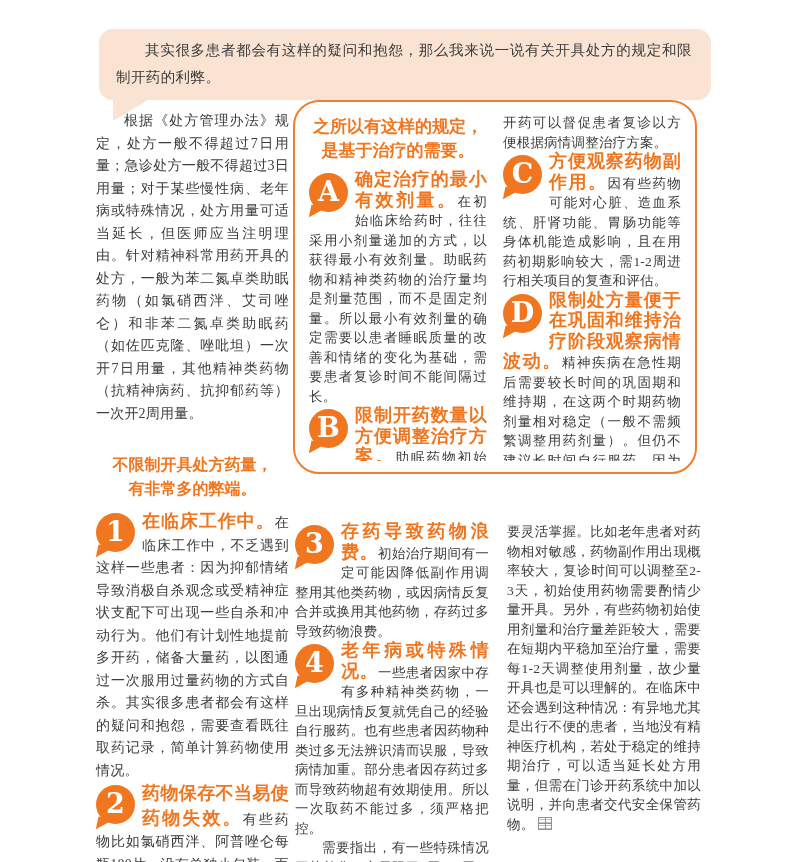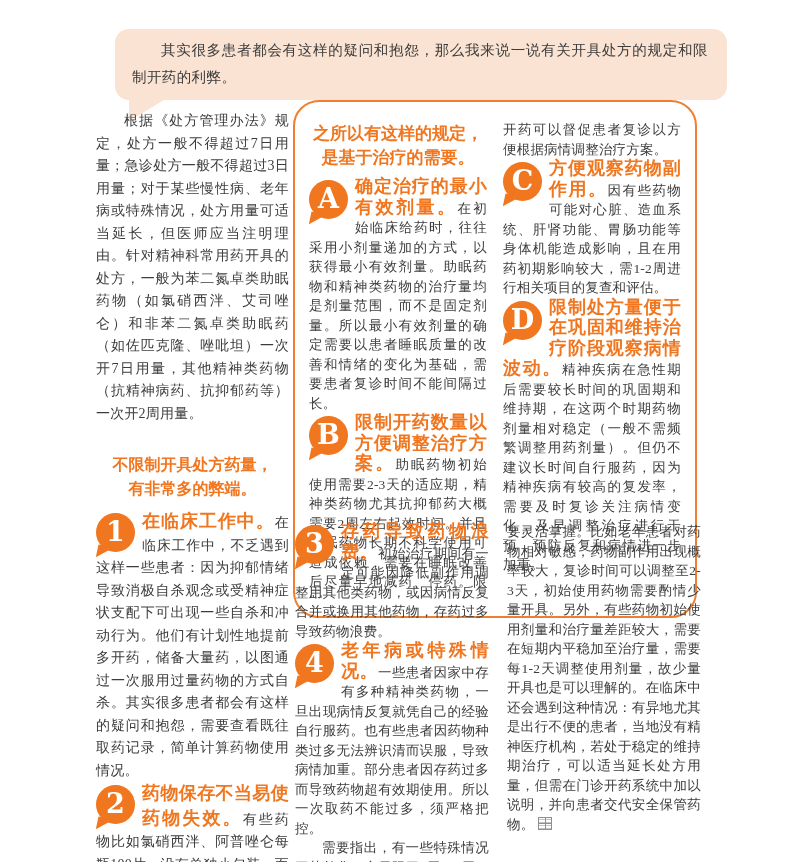--- a/index.html
+++ b/index.html
@@ -2,21 +2,21 @@
 <html style="--accent: #f0761f; --box-border: #ef7f2e; --bubble-bg: #fae3d2; --text: #3c3c3c;"><head>
 <meta charset="utf-8">
 <style>
   html,body{margin:0;padding:0;background:#ffffff;}
   .page{
     position:relative;width:801px;height:862px;background:#ffffff;overflow:hidden;
     font-family:"Liberation Serif","DejaVu Serif",serif;color:var(--text,#3c3c3c);
   }
   
   .bubble{
-    position:absolute;left:115px;top:29px;width:612px;box-sizing:border-box;
+    position:absolute;left:99px;top:29px;width:612px;box-sizing:border-box;
     background:var(--bubble-bg,#fae3d2);border-radius:14px;padding:8px 19px 9px 17px;
   }
   .bubble-text{margin:0;font-size:14.5px;line-height:27px;text-indent:2em;letter-spacing:.4px;text-align:justify;}
   .bubble-tail{
     position:absolute;left:14px;bottom:-21px;width:0;height:0;
     border-top:24px solid var(--bubble-bg,#fae3d2);border-right:40px solid transparent;
   }
   
   .bt{margin:0;font-size:14px;line-height:22.5px;text-align:justify;letter-spacing:.2px;}
   .indent{text-indent:2em;}
@@ -43,23 +43,23 @@
     position:relative;z-index:1;display:block;text-align:center;color:#ffffff;
     font-family:"DejaVu Serif","Liberation Serif",serif;font-weight:bold;
     font-size:27px;line-height:38px;
   }
   .item{margin:0;}
   
   .left-col{position:absolute;left:96px;top:110px;width:193px;}
   .left-col .drawbacks-head{margin:28px 0 9px;}
   
   .reg-box{
-    position:absolute;left:293px;top:100px;width:404px;height:518px;box-sizing:border-box;
+    position:absolute;left:293px;top:100px;width:404px;height:374px;box-sizing:border-box;
     border:2px solid var(--box-border,#ef7f2e);border-radius:26px;
-    padding:18px 14px;display:flex;gap:16px;overflow:hidden;
+    padding:11px 14px;display:flex;gap:16px;overflow:hidden;
   }
   .box-col{flex:1;min-width:0;overflow:hidden;}
   .reg-box .bt{font-size:13.5px;line-height:19.5px;}
   .reg-box .box-head{margin:2px 0 7px;font-size:17px;line-height:24px;}
   
   .lower{
     position:absolute;left:295px;top:522px;width:406px;height:340px;
     display:flex;gap:18px;overflow:hidden;
   }
   .low-col{flex:1;min-width:0;overflow:hidden;}

